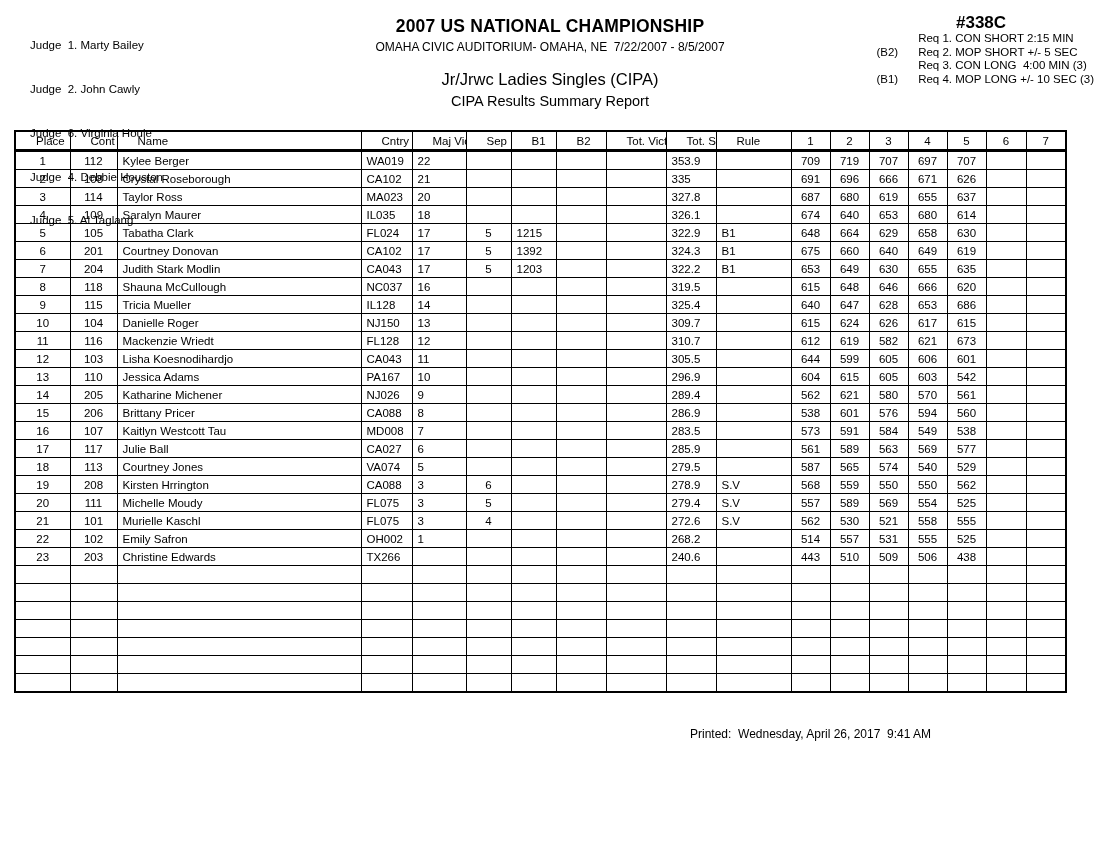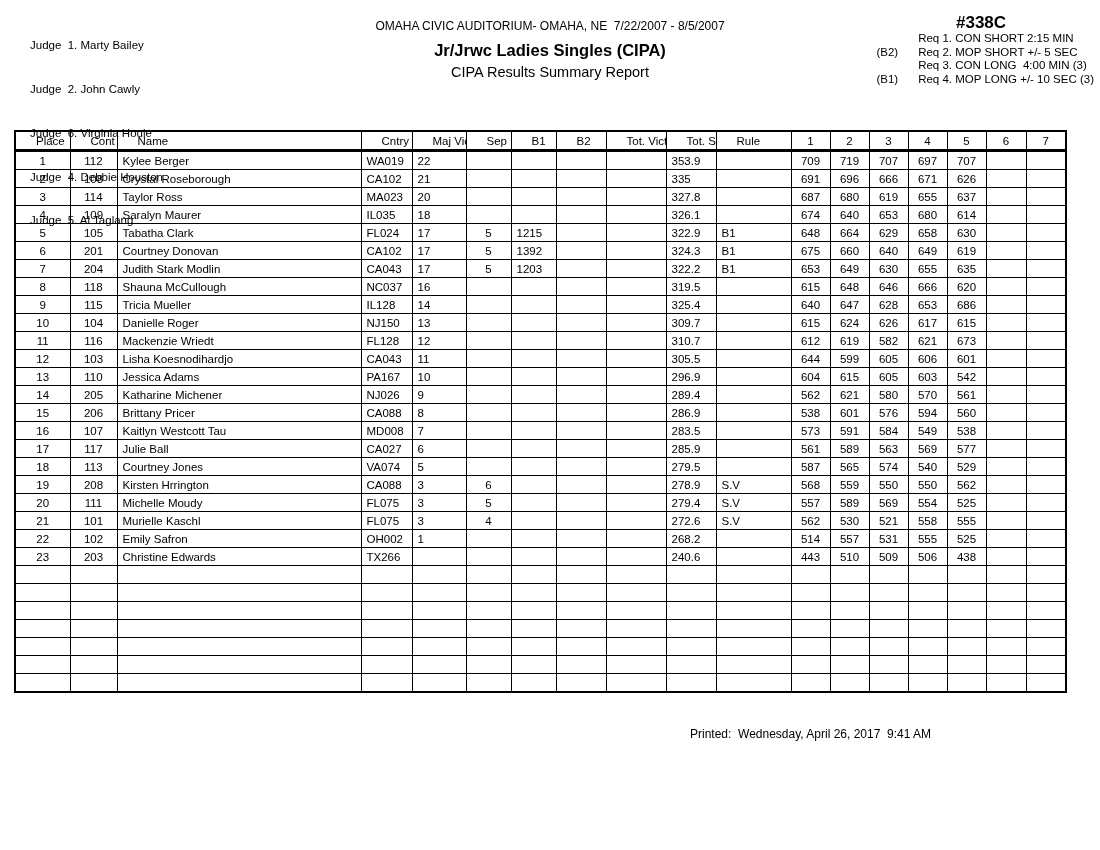--- a/index.html
+++ b/index.html
@@ -4,21 +4,21 @@
 <style>
   html,body{margin:0;padding:0;background:#ffffff;}
   body{width:1100px;height:850px;font-family:"Liberation Sans",sans-serif;color:#000;}
   .page{position:relative;width:1100px;height:850px;background:#fff;overflow:hidden;}
 
   
   .judges{position:absolute;left:30px;top:9px;font-size:11.5px;line-height:14.6px;white-space:pre;}
   .title-block{position:absolute;left:0;top:16px;width:1100px;text-align:center;}
   .title-main{font-size:17.5px;font-weight:bold;letter-spacing:.2px;}
   .title-venue{font-size:12px;margin-top:3px;white-space:pre;}
-  .title-event{font-size:16.5px;font-weight:bold;margin-top:8px;}
+  .title-event{font-size:16.5px;font-weight:normal;margin-top:16px;}
   .title-report{font-size:14.5px;margin-top:4px;}
 
   .session{position:absolute;right:6px;top:16px;font-size:11.5px;line-height:13.8px;}
   .session-code{text-align:center;font-weight:bold;font-size:17px;margin-bottom:2px;}
   .req-line{display:flex;justify-content:flex-start;}
   .req-prefix{width:30px;text-align:right;margin-right:20px;white-space:pre;}
   .req-text{white-space:pre;}
 
   
   table.results{position:absolute;left:14px;top:130px;border-collapse:collapse;table-layout:fixed;
@@ -44,20 +44,21 @@
 
   <div class="judges">
     <div>Judge  1. Marty Bailey</div>
     <div>Judge  2. John Cawly</div>
     <div>Judge  6. Virginia Houle</div>
     <div>Judge  4. Debbie Houston</div>
     <div>Judge  5. Al Taglang</div>
   </div>
 
   <div class="title-block">
+    <div class="title-main">2007 US NATIONAL CHAMPIONSHIP</div>
     <div class="title-venue">OMAHA CIVIC AUDITORIUM- OMAHA, NE  7/22/2007 - 8/5/2007</div>
     <div class="title-event">Jr/Jrwc Ladies Singles (CIPA)</div>
     <div class="title-report">CIPA Results Summary Report</div>
   </div>
 
   <div class="session">
     <div class="session-code">#338C</div>
     <div class="req-line">
       <span class="req-prefix"></span>
       <span class="req-text">Req 1. CON SHORT 2:15 MIN</span>

